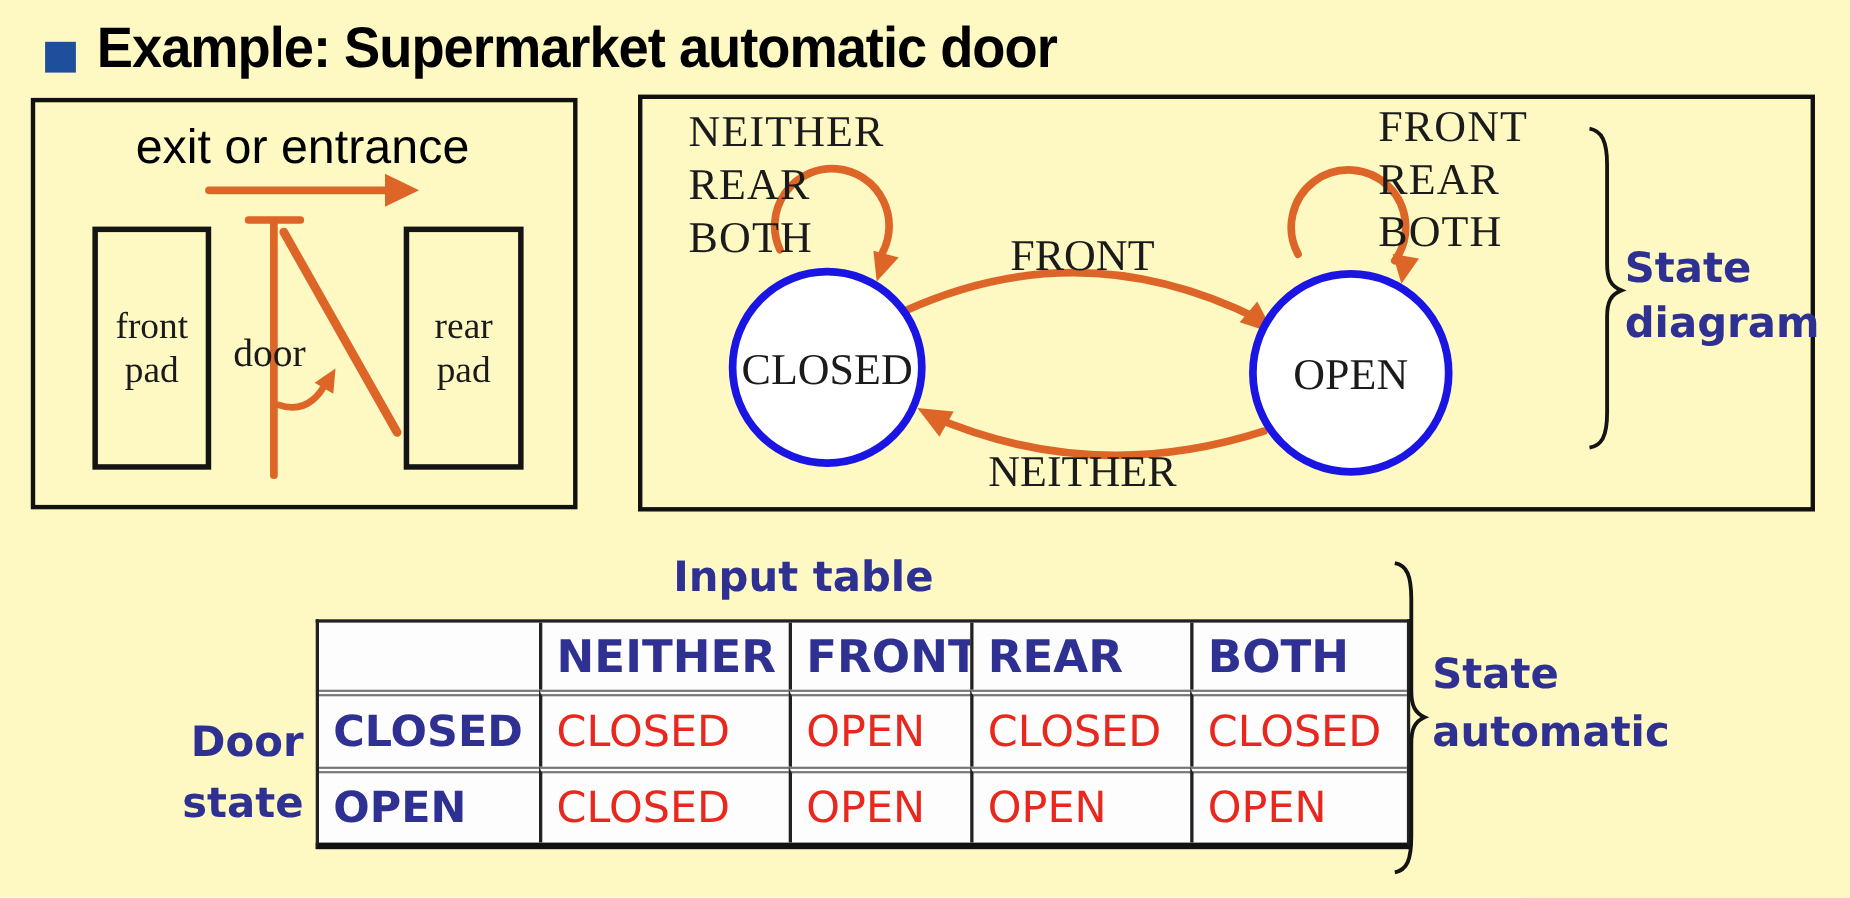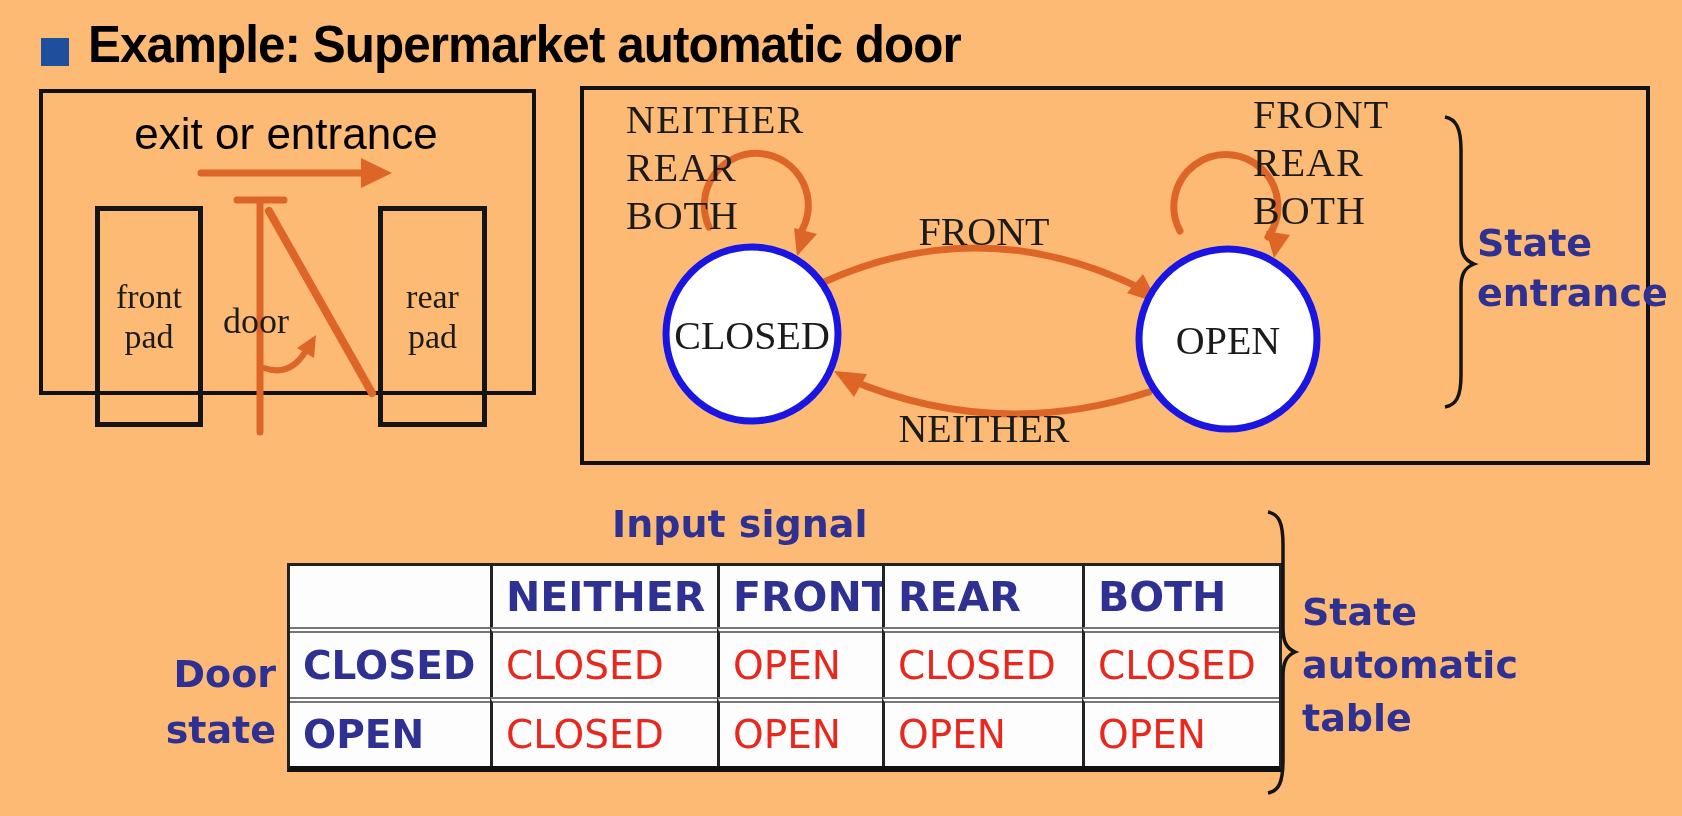--- a/index.html
+++ b/index.html
@@ -1,30 +1,30 @@
 <!DOCTYPE html>
 <html><head>
 <meta charset="utf-8">
 <style>
   html,body{margin:0;padding:0;background:#ffffff;}
-  .slide{position:relative;width:1682px;height:816px;background:#fdba74;overflow:hidden;
+  .slide{position:relative;width:1682px;height:816px;background:#fef9c3;overflow:hidden;
          font-family:"DejaVu Sans",sans-serif;}
   .abs{position:absolute;}
   .navy{color:#2e3192;font-weight:bold;}
   .red{color:#e8281e;}
   .serif{font-family:"Liberation Serif","DejaVu Serif",serif;color:#1b1b1b;}
 
   
   .bullet{left:41px;top:38px;width:28px;height:28px;background:#1e4f9c;}
   .slide-title{left:88px;top:16px;margin:0;font-family:"Liberation Sans",sans-serif;
     font-size:52px;font-weight:700;color:#000;letter-spacing:-1px;line-height:56px;
     transform:scaleX(0.95);transform-origin:left top;white-space:nowrap;}
 
   
-  .door-box{left:28px;top:89px;width:497px;height:306px;border:4px solid #111;box-sizing:border-box;margin-left:11px;}
+  .door-box{left:28px;top:89px;width:497px;height:374px;border:4px solid #111;box-sizing:border-box;}
   .sd-box{left:580px;top:86px;width:1070px;height:379px;border:4px solid #111;box-sizing:border-box;}
   .panel-svg{position:absolute;left:0;top:0;}
 
   
   .exit-label{left:58px;top:16px;width:370px;text-align:center;font-family:"Liberation Sans",sans-serif;
     font-size:44px;color:#000;}
   .pad{border:5px solid #141414;box-sizing:border-box;display:flex;flex-direction:column;
        justify-content:center;align-items:center;font-size:34px;line-height:40px;}
   .pad-front{left:52px;top:113px;width:108px;height:221px;}
   .pad-rear{left:335px;top:113px;width:109px;height:221px;}
@@ -117,25 +117,25 @@
       <div>FRONT</div>
       <div>REAR</div>
       <div>BOTH</div>
     </div>
     <div class="abs state-word lbl-closed serif">CLOSED</div>
     <div class="abs state-word lbl-open serif">OPEN</div>
     <div class="abs front-label serif">FRONT</div>
     <div class="abs neither-label serif">NEITHER</div>
     <div class="abs sd-caption navy">
       <div>State</div>
-      <div>entrance</div>
+      <div>diagram</div>
     </div>
   </div>
 
-  <div class="abs input-signal navy">Input signal</div>
+  <div class="abs input-signal navy">Input table</div>
 
   <div class="abs door-state navy">
     <div>Door</div>
     <div>state</div>
   </div>
 
   <div class="abs ttable">
     <div class="cell hdr navy"></div>
     <div class="cell hdr navy cline">NEITHER</div>
     <div class="cell hdr navy cline">FRONT</div>
@@ -155,16 +155,15 @@
     <div class="cell red cline rline">OPEN</div>
   </div>
 
   <svg class="abs" style="left:1250px;top:500px;" width="60" height="310" viewBox="0 0 60 310">
     <path d="M 18 12 C 29 14 33 23 33 45 L 33 128 C 33 141 36 148 45 152 C 36 156 33 163 33 176 L 33 260 C 33 282 29 291 18 293" stroke="#141414" stroke-width="3.5" fill="none"></path>
   </svg>
 
   <div class="abs tt-caption navy">
     <div>State</div>
     <div>automatic</div>
-    <div>table</div>
   </div>
 
 </div>
 
 </body></html>

